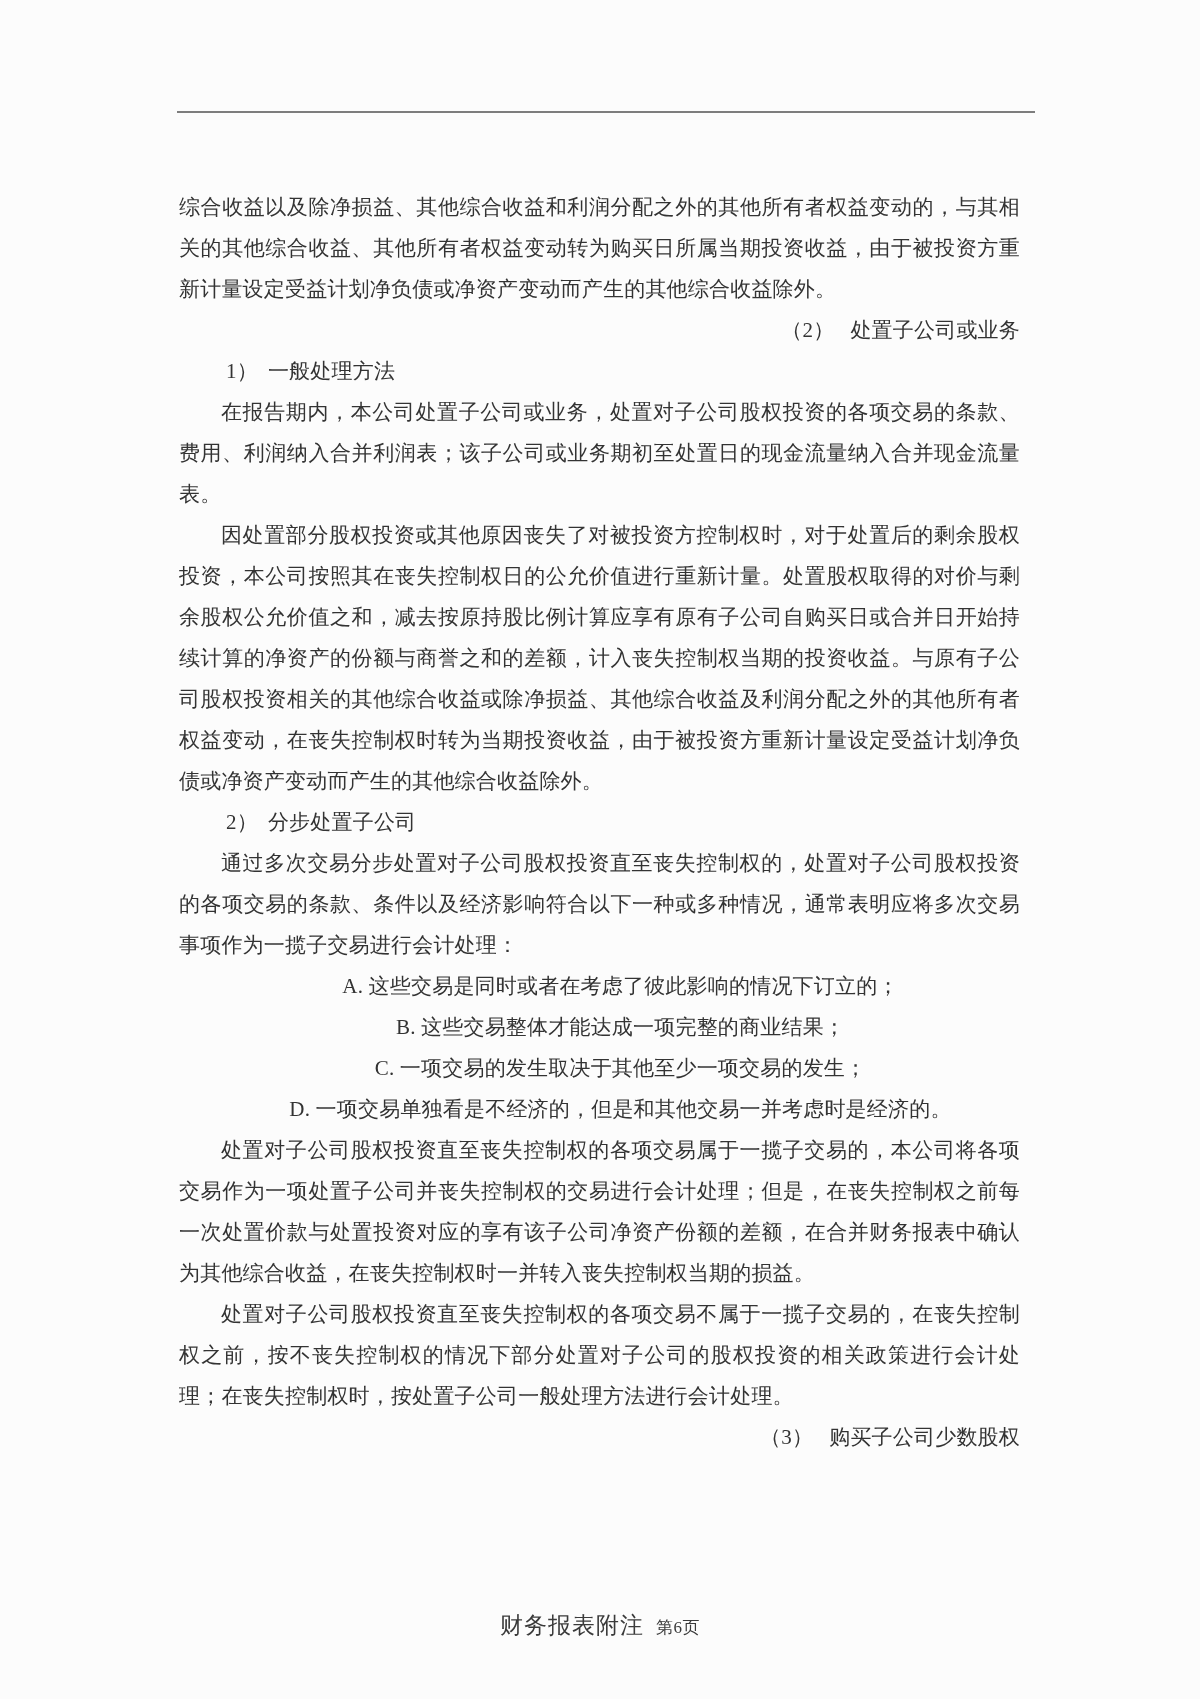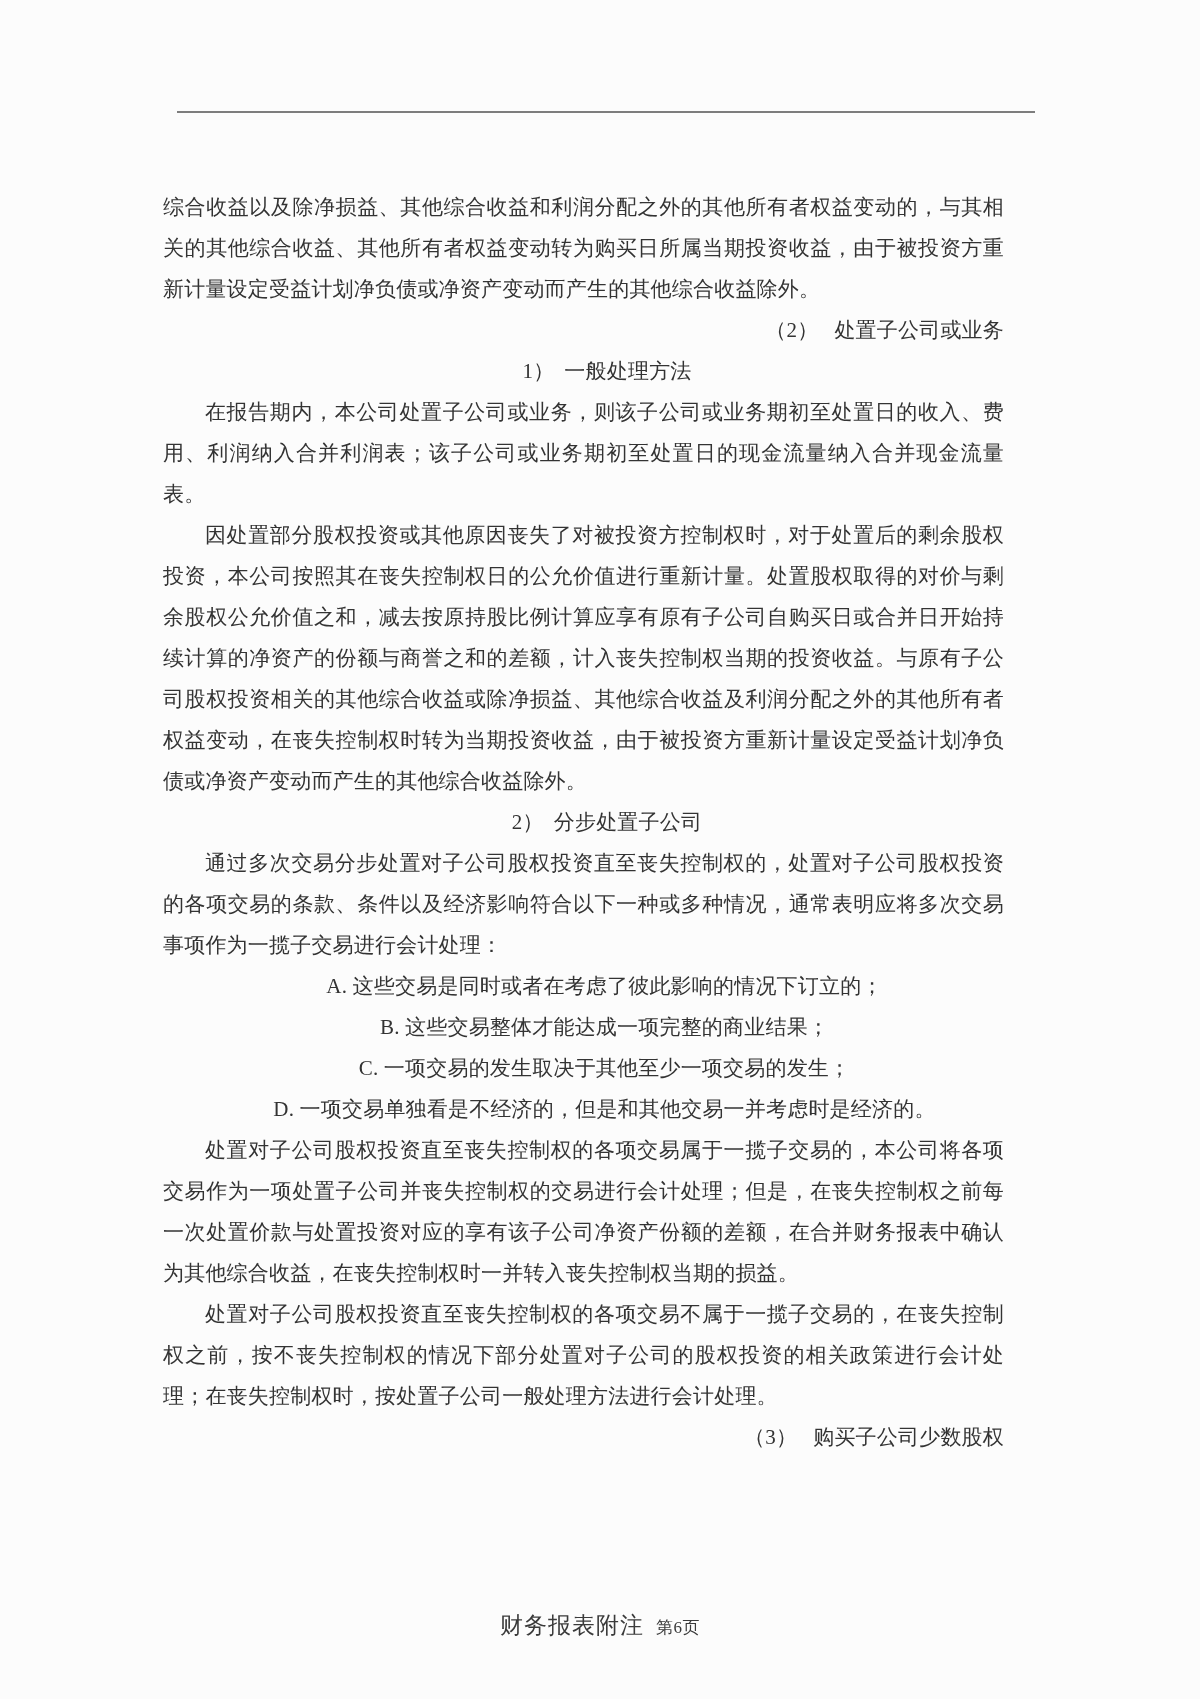--- a/index.html
+++ b/index.html
@@ -20,21 +20,21 @@
   .top-rule {
     position: absolute;
     left: 177px;
     top: 111px;
     width: 858px;
     height: 2px;
     background: #7d7d7d;
   }
   .doc-body {
     position: absolute;
-    left: 163px;
+    left: 179px;
     top: 187px;
     width: 841px;
     font-size: 21px;
     line-height: 41px;
     letter-spacing: 0.2px;
   }
   .block {
     margin: 0;
     text-align: justify;
     text-justify: inter-character;
@@ -47,21 +47,21 @@
   }
   .block.heading {
     padding-left: 49px;
     text-align: right;
   }
   .block.heading .h-label {
     margin-right: 16px;
   }
   .block.subheading {
     padding-left: 47px;
-    text-align: center;
+    text-align: left;
   }
   .block.subheading .h-label {
     margin-right: 10px;
   }
   .block.list-item {
     padding-left: 42px;
     text-align: center;
   }
   .footer {
     position: absolute;
@@ -85,21 +85,21 @@
 <body>
 
 <div class="page">
 
   <div class="top-rule"></div>
 
   <div class="doc-body">
       <div class="block paragraph no-indent">综合收益以及除净损益、其他综合收益和利润分配之外的其他所有者权益变动的，与其相关的其他综合收益、其他所有者权益变动转为购买日所属当期投资收益，由于被投资方重新计量设定受益计划净负债或净资产变动而产生的其他综合收益除外。</div>
       <div class="block heading"><span class="h-label">（2）</span><span>处置子公司或业务</span></div>
       <div class="block subheading"><span class="h-label">1）</span><span>一般处理方法</span></div>
-      <div class="block paragraph">在报告期内，本公司处置子公司或业务，则该子公司或业务期初至处置日的收入、费用、利润纳入合并利润表；该子公司或业务期初至处置日的现金流量纳入合并现金流量表。</div>
+      <div class="block paragraph">在报告期内，本公司处置子公司或业务，处置对子公司股权投资的各项交易的条款、费用、利润纳入合并利润表；该子公司或业务期初至处置日的现金流量纳入合并现金流量表。</div>
       <div class="block paragraph">因处置部分股权投资或其他原因丧失了对被投资方控制权时，对于处置后的剩余股权投资，本公司按照其在丧失控制权日的公允价值进行重新计量。处置股权取得的对价与剩余股权公允价值之和，减去按原持股比例计算应享有原有子公司自购买日或合并日开始持续计算的净资产的份额与商誉之和的差额，计入丧失控制权当期的投资收益。与原有子公司股权投资相关的其他综合收益或除净损益、其他综合收益及利润分配之外的其他所有者权益变动，在丧失控制权时转为当期投资收益，由于被投资方重新计量设定受益计划净负债或净资产变动而产生的其他综合收益除外。</div>
       <div class="block subheading"><span class="h-label">2）</span><span>分步处置子公司</span></div>
       <div class="block paragraph">通过多次交易分步处置对子公司股权投资直至丧失控制权的，处置对子公司股权投资的各项交易的条款、条件以及经济影响符合以下一种或多种情况，通常表明应将多次交易事项作为一揽子交易进行会计处理：</div>
       <div class="block list-item">A. 这些交易是同时或者在考虑了彼此影响的情况下订立的；</div>
       <div class="block list-item">B. 这些交易整体才能达成一项完整的商业结果；</div>
       <div class="block list-item">C. 一项交易的发生取决于其他至少一项交易的发生；</div>
       <div class="block list-item">D. 一项交易单独看是不经济的，但是和其他交易一并考虑时是经济的。</div>
       <div class="block paragraph">处置对子公司股权投资直至丧失控制权的各项交易属于一揽子交易的，本公司将各项交易作为一项处置子公司并丧失控制权的交易进行会计处理；但是，在丧失控制权之前每一次处置价款与处置投资对应的享有该子公司净资产份额的差额，在合并财务报表中确认为其他综合收益，在丧失控制权时一并转入丧失控制权当期的损益。</div>
       <div class="block paragraph">处置对子公司股权投资直至丧失控制权的各项交易不属于一揽子交易的，在丧失控制权之前，按不丧失控制权的情况下部分处置对子公司的股权投资的相关政策进行会计处理；在丧失控制权时，按处置子公司一般处理方法进行会计处理。</div>
       <div class="block heading"><span class="h-label">（3）</span><span>购买子公司少数股权</span></div>

